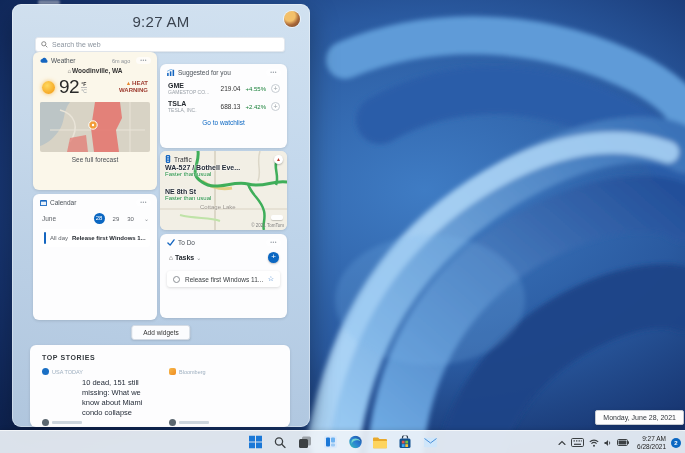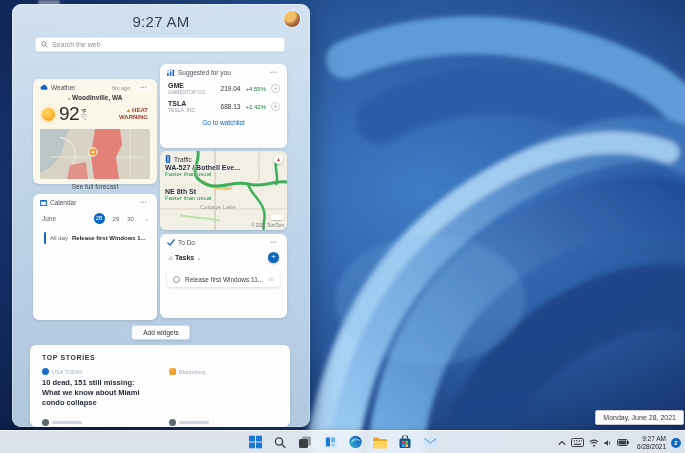--- a/index.html
+++ b/index.html
@@ -26,21 +26,21 @@
   .search-bar input { border:0; outline:0; flex:1; font-size:7px; color:#444; background:transparent; font-family:"Liberation Sans",sans-serif; }
   .search-bar input::placeholder { color:#8b949e; }
 
   .card { position:absolute; border-radius:6px; background:#fdfdfe; box-shadow:0 1px 3px rgba(0,0,0,.12); }
   .card-header { display:flex; align-items:center; gap:3px; padding:5px 6px 3px 7px; }
   .card-title { font-size:6.5px; color:#4a5158; }
   .ellipsis { margin-left:auto; font-size:5px; color:#9aa1a8; background:rgba(255,255,255,.65);
     border-radius:5px; padding:1px 4px; line-height:5px; letter-spacing:.5px; }
 
   
-  .weather { left:21px; top:75px; width:124px; height:105px; background:#fbf7ea; }
+  .weather { left:21px; top:48px; width:124px; height:138px; background:#fbf7ea; }
   .weather .updated { margin-left:auto; font-size:5.5px; color:#8d9298; }
   .weather .updated + .ellipsis { margin-left:3px; }
   .w-loc { text-align:center; font-size:6.5px; font-weight:bold; color:#333; margin-top:0; }
   .w-loc .home { font-weight:normal; color:#555; margin-right:1px; font-size:6px; }
   .w-temp-row { display:flex; align-items:center; padding:2px 9px 0 9px; }
   .sun { width:13px; height:13px; border-radius:50%; background:radial-gradient(circle at 40% 35%, #ffd95e, #f5a623 75%); box-shadow:0 0 4px rgba(245,166,35,.7); }
   .w-temp { font-size:19px; color:#2a2a2a; margin-left:4px; letter-spacing:-.5px; }
   .w-units { display:flex; flex-direction:column; font-size:5px; margin-left:2px; line-height:6px; }
   .w-units .f { color:#333; font-weight:bold; border-bottom:1px solid #bbb; }
   .w-units .c { color:#9aa0a6; }
@@ -110,21 +110,21 @@
 
   
   .news { left:18px; top:341px; width:260px; height:82px; overflow:hidden; border-radius:6px; }
   .news-header { position:absolute; left:12px; top:9px; font-size:7px; font-weight:bold; letter-spacing:.6px; color:#33383d; }
   .news-grid { position:absolute; left:12px; right:12px; top:23px; display:grid; grid-template-columns:1fr 1fr; column-gap:18px; }
   .src-row { display:flex; align-items:center; gap:3px; margin-bottom:3px; }
   .src-icon { width:7px; height:7px; border-radius:50%; }
   .src-icon.usatoday { background:#1a6fc4; }
   .src-icon.bloomberg { border-radius:2px; background:linear-gradient(135deg,#f6b94d,#ef8b1f); }
   .src-name { font-size:5.5px; color:#9fb0c0; }
-  .headline { font-size:7.5px; font-weight:bold; color:#1f2733; line-height:10px; }
+  .headline { font-size:7.5px; font-weight:normal; color:#1f2733; line-height:10px;margin-left:40px; }
   .news-row2 { position:absolute; left:12px; top:74px; width:236px; display:grid; grid-template-columns:1fr 1fr; column-gap:18px; }
   .stub { display:flex; align-items:center; gap:3px; }
   .stub .dot { width:7px; height:7px; border-radius:50%; background:#5b6770; }
   .stub .bar { width:30px; height:3px; border-radius:1px; background:#cdd6de; }
 
   
   .taskbar { position:absolute; left:0; bottom:0; width:685px; height:23px;
     background:rgba(238,243,249,.92); border-top:1px solid rgba(255,255,255,.65);
     box-shadow:0 -1px 4px rgba(0,0,0,.12); }
   .tb-center { position:absolute; left:50%; top:50%; transform:translate(-50%,-50%); display:flex; gap:8px; align-items:center; }

